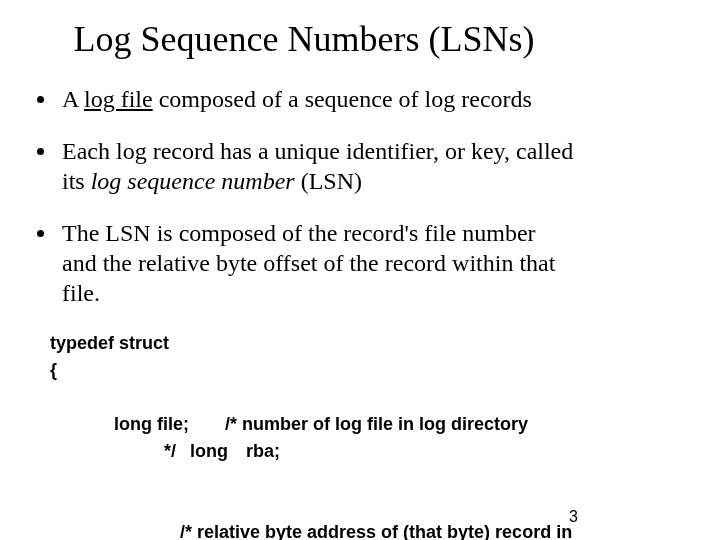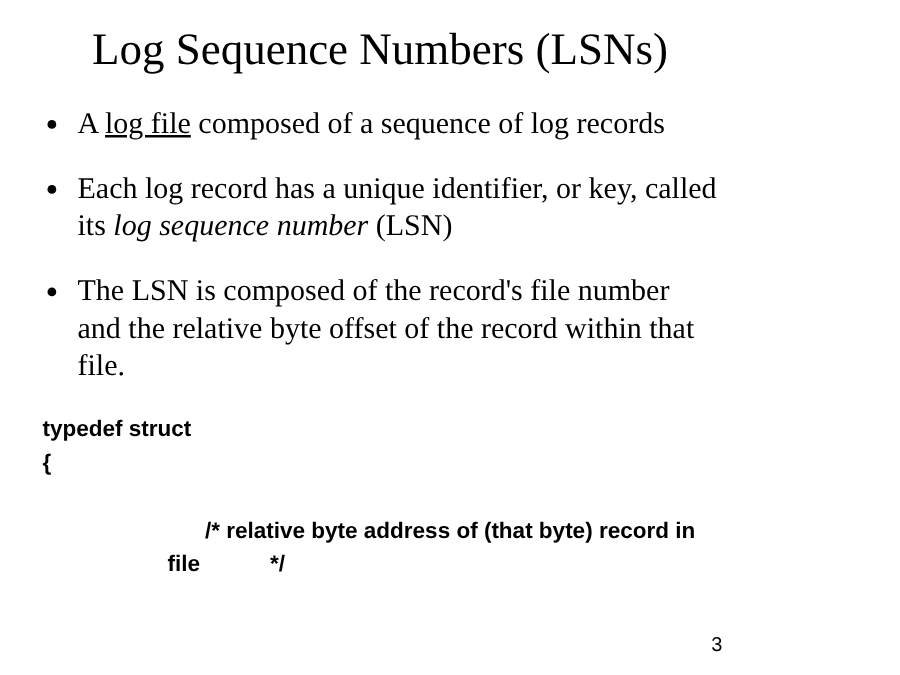--- a/index.html
+++ b/index.html
@@ -36,21 +36,21 @@
     padding-left: 4px;
   }
   .u { text-decoration: underline; text-align: right; }
   .i { font-style: italic; }
   .code {
     font-family: Arial, Helvetica, sans-serif;
     font-size: 18px;
     line-height: 1.5;
     margin-top: 6px;
   }
-  .code .line { white-space: pre-wrap; }
+  .code .line { white-space: pre-wrap; margin-left: 16px; }
   .code .b1 { font-weight: bold; }
   .code .indent {
     padding-left: 34px;
     display: block;
   }
   .pagenum {
     position: absolute;
     right: 30px;
     bottom: 14px;
     font-family: Arial, Helvetica, sans-serif;
@@ -79,20 +79,23 @@
       <span>Each log record has a unique identifier, or key, called its </span><span class="i">log sequence number</span><span> (LSN)</span>
     </li>
     <li>
       <span>The LSN is composed of the record's file number and the relative byte offset of the record within that file.</span>
     </li>
   </ul>
 
   <div class="code">
     <div class="line b1">typedef struct</div>
     <div class="line b1">{</div>
+    <div class="line b1 indent">
+      <span>long file;</span><span class="gap-s"></span><span>/* number of log file in log directory</span><span class="gap-m"></span><span>*/</span><span class="gap-w"></span><span>long</span><span class="gap-tiny"></span><span>rba;</span>
+    </div>
     <div class="line b1" style="padding-left:100px;">
       <span>/* relative byte address of (that byte) record in file</span><span class="gap-l"></span><span>*/</span>
     </div>
 
   </div>
 
   <div class="pagenum">3</div>
 
 </div>
 

